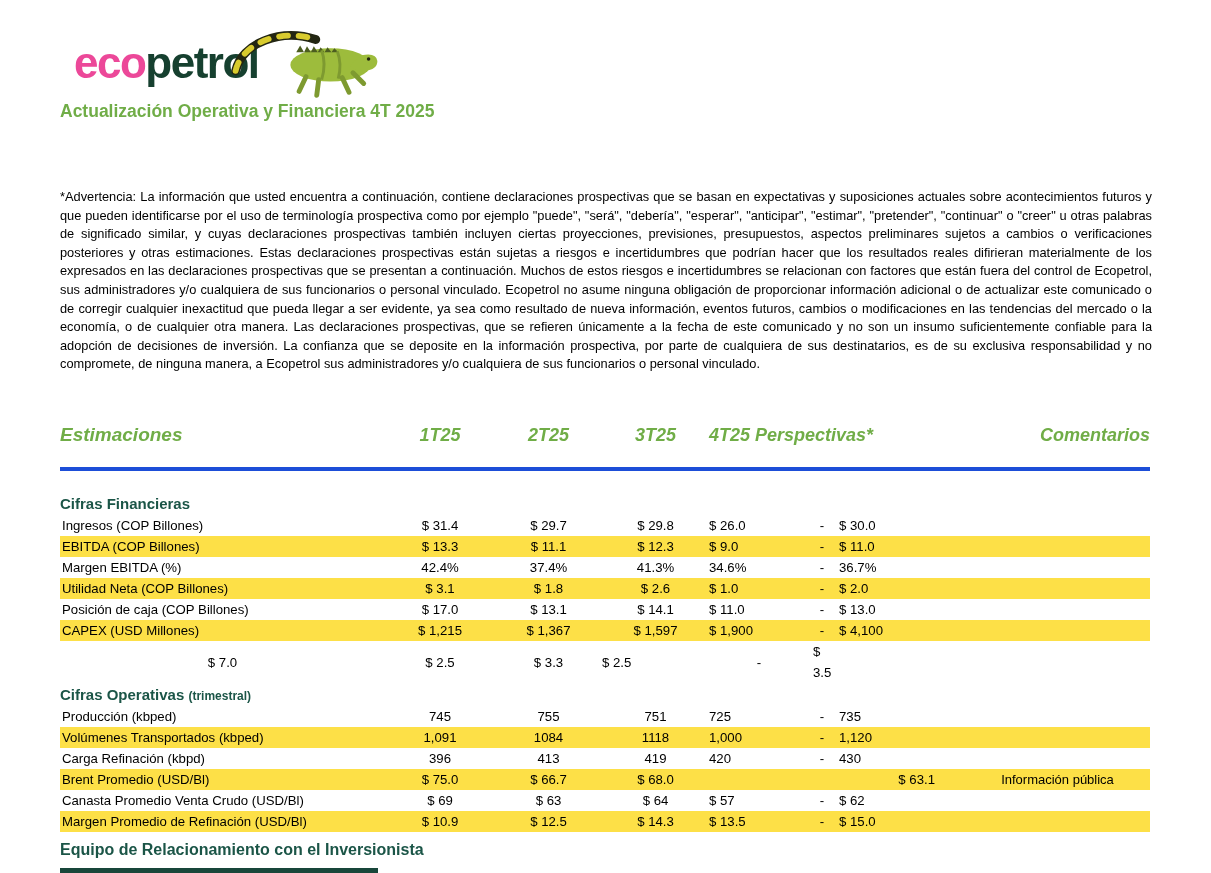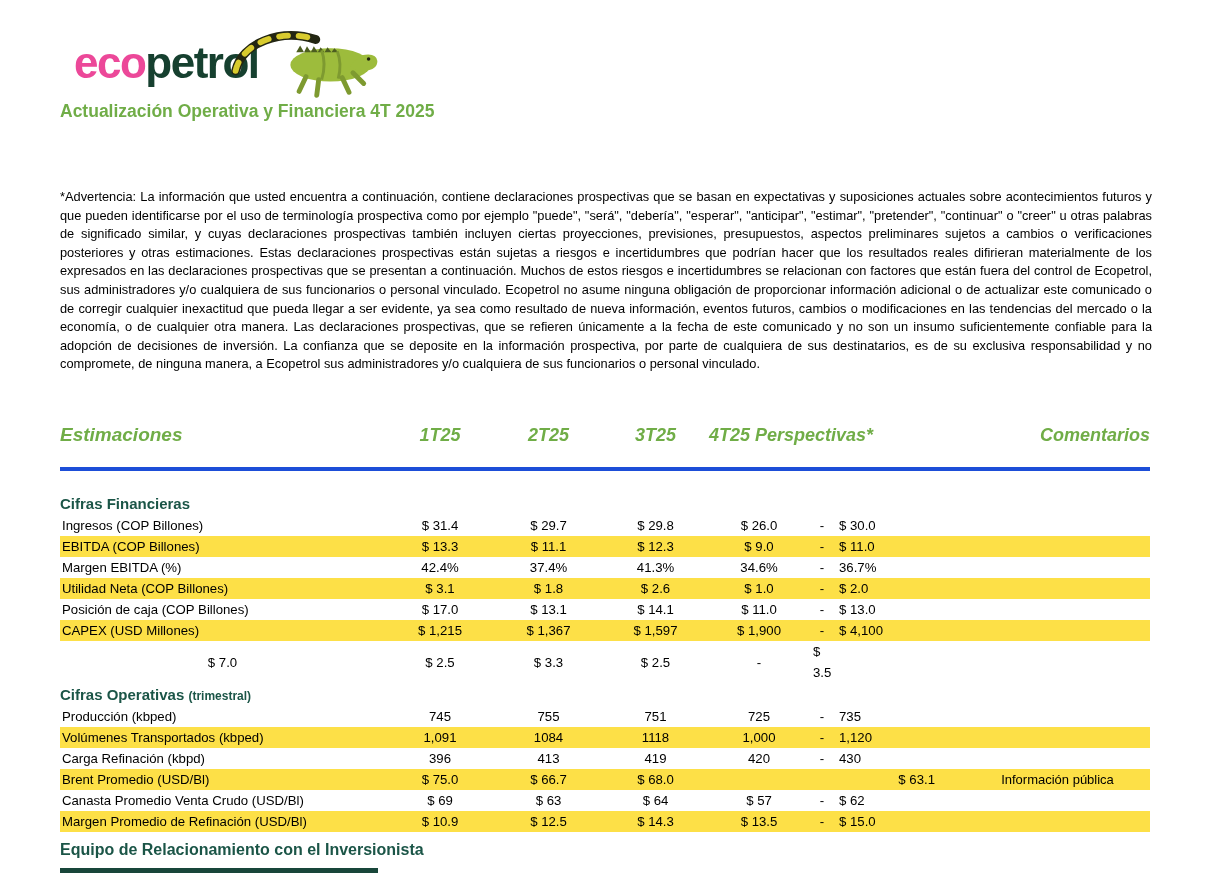--- a/index.html
+++ b/index.html
@@ -33,21 +33,21 @@
   .h-outlook { grid-column:5 / span 3; font-size:18px; font-weight:bold; color:#70AD47; text-align:left; }
   .h-comments { font-size:18px; font-weight:bold; color:#70AD47; text-align:right; padding-left:30px; }
 
   .section-title { margin-top:22px; height:22px; line-height:22px; font-size:15px; font-weight:bold; color:#1B5547; }
   .section-sub { font-size:12px; font-weight:bold; color:#1B5547; }
 
   .trow { height:21px; line-height:21px; font-size:13.2px; }
   .trow.shaded { background:#fde047; }
   .c.label { padding-left:2px; white-space:nowrap; }
   .c.q { text-align:center; }
-  .c.low { text-align:center; }
+  .c.low { text-align:left; }
   .c.low.single { grid-column:5 / span 3; text-align:right; }
   .c.dash { text-align:center; }
   .c.high { text-align:left; padding-left:4px; }
   .c.comment { text-align:center; padding-left:30px; font-size:13px; }
 
   
   .footer-heading { position:absolute; left:60px; top:841px; font-size:16px; font-weight:bold; color:#1B5547; }
   .bottom-bar { position:absolute; left:60px; top:868px; width:318px; height:5px; background:#18463A; }
 </style>
 </head>

